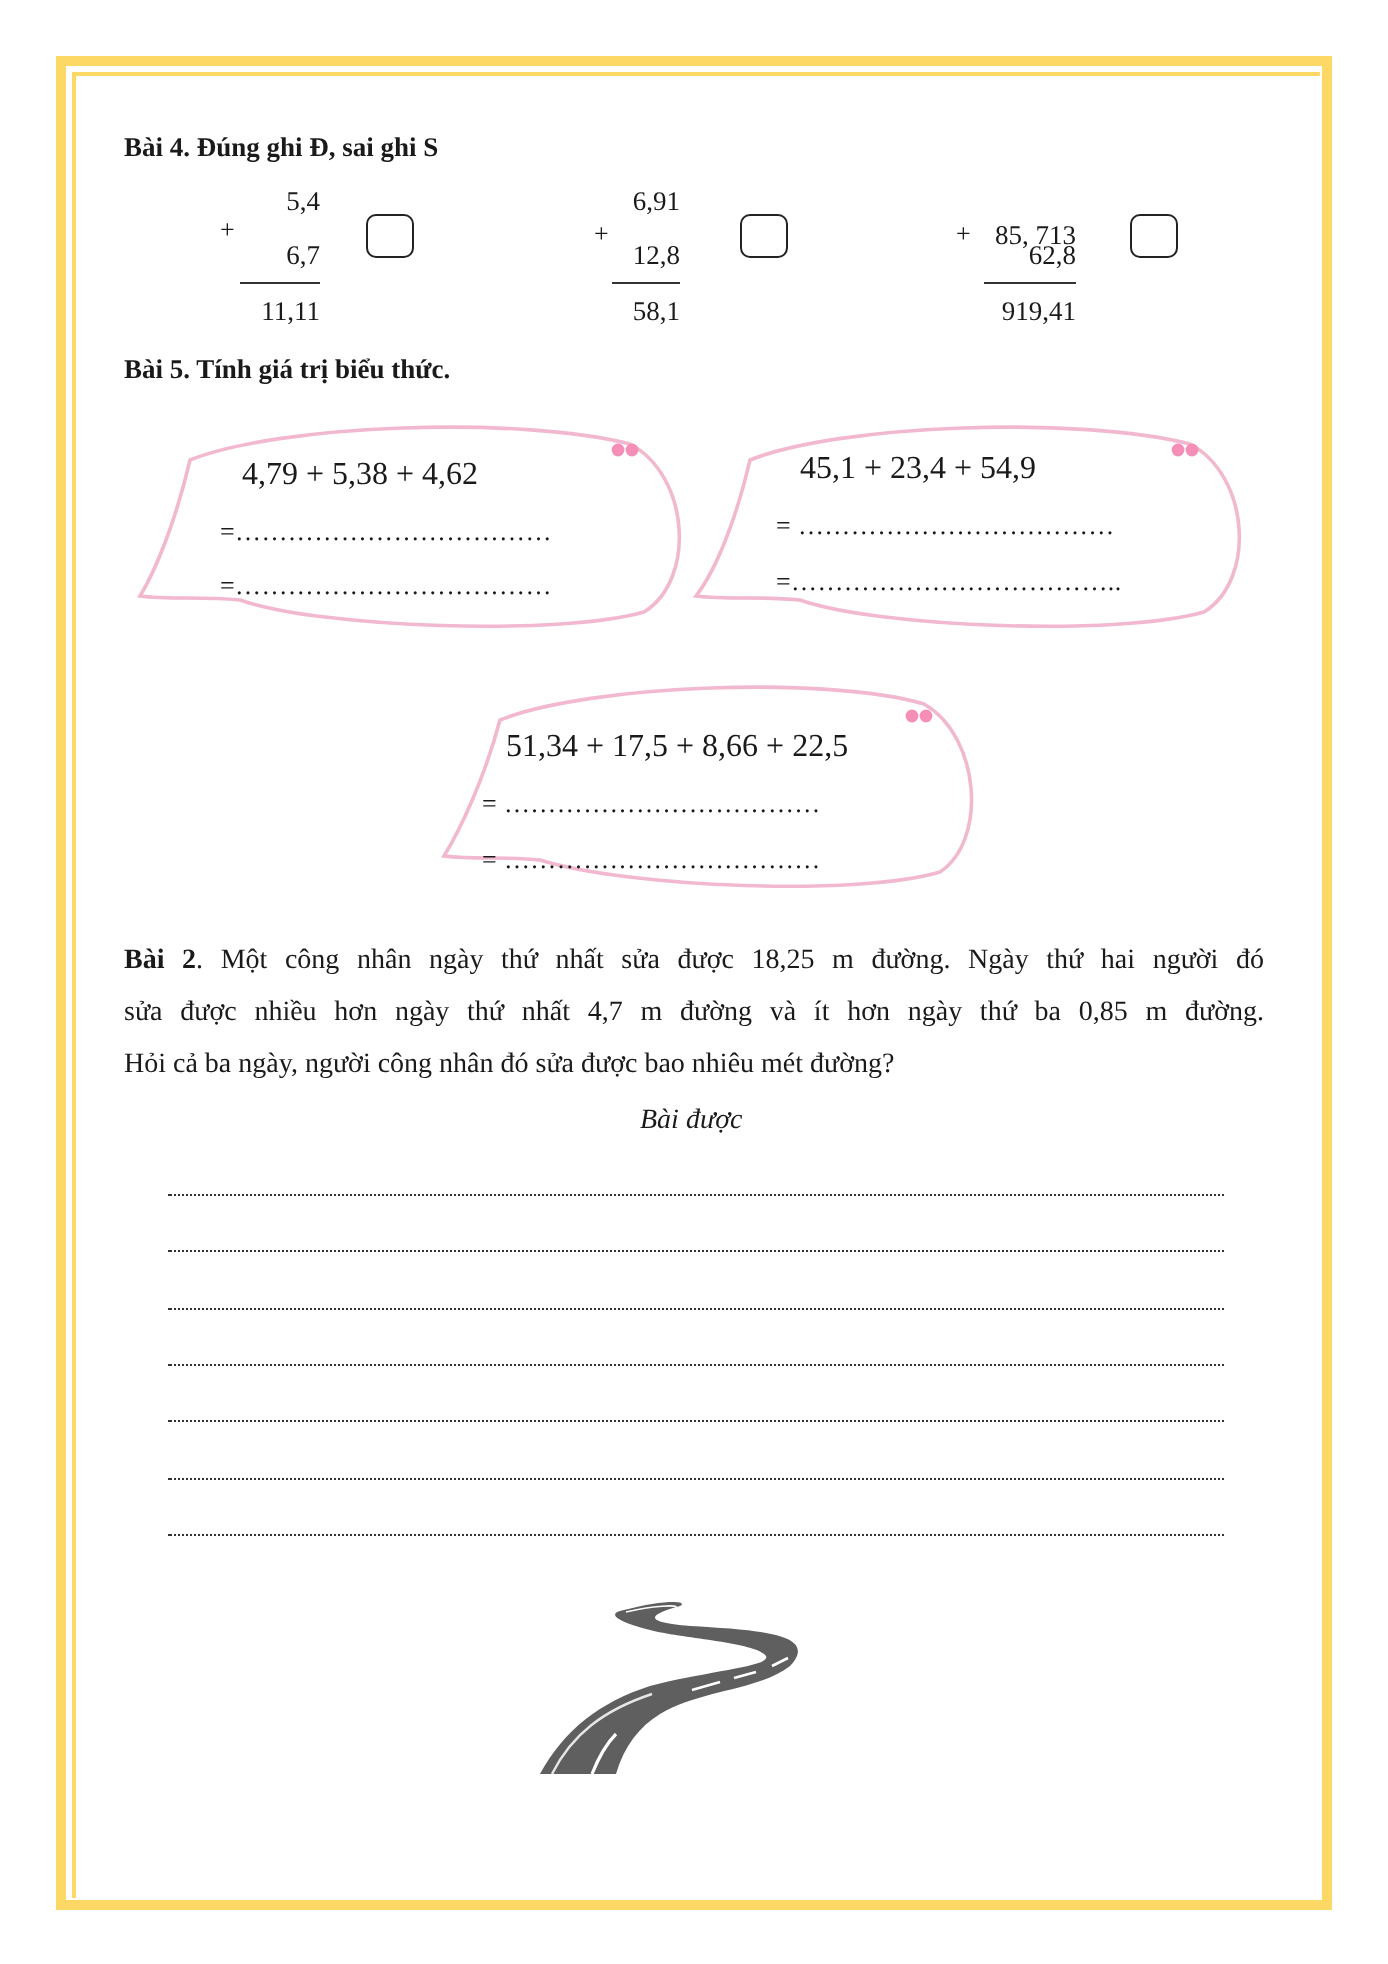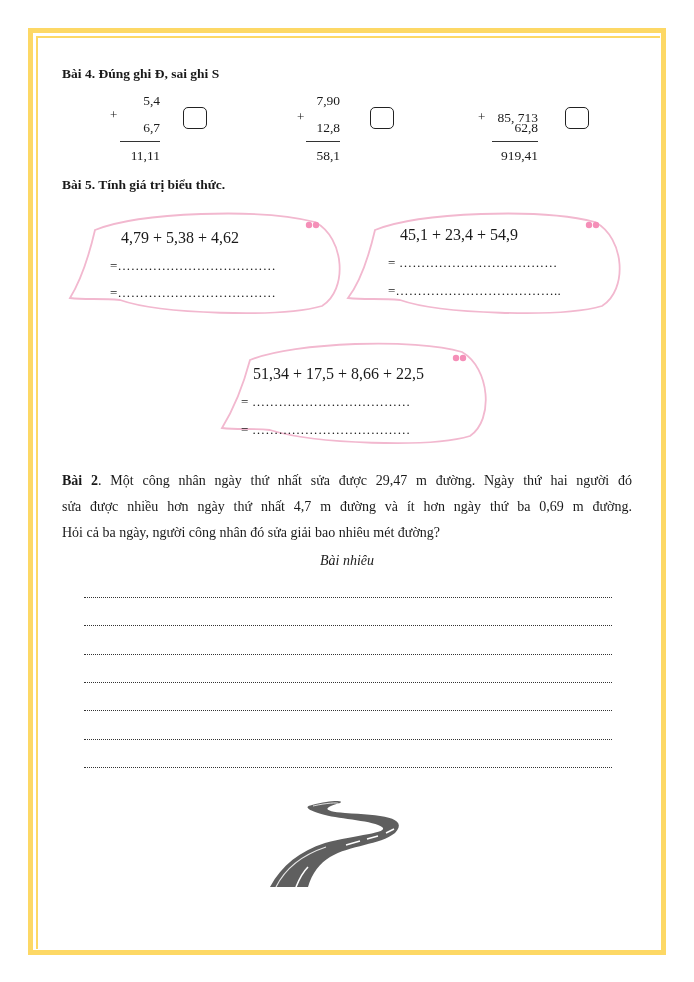--- a/index.html
+++ b/index.html
@@ -35,21 +35,21 @@
   <span class="plus" style="left:110px; top:107px;">+</span>
   <div class="abs num" style="left:118px; top:93px; width:42px;">5,4</div>
   <div class="abs num" style="left:118px; top:120px; width:42px;">6,7</div>
   <div class="rule" style="left:120px; top:141px; width:40px;"></div>
   <div class="abs num" style="left:110px; top:148px; width:50px;">11,11</div>
   <div class="box" style="left:183px; top:107px;"></div>
 </div>
 
 <div>
   <span class="plus" style="left:297px; top:109px;">+</span>
-  <div class="abs num" style="left:300px; top:93px; width:40px;">7,90</div>
+  <div class="abs num" style="left:300px; top:93px; width:40px;">6,91</div>
   <div class="abs num" style="left:300px; top:120px; width:40px;">12,8</div>
   <div class="rule" style="left:306px; top:141px; width:34px;"></div>
   <div class="abs num" style="left:300px; top:148px; width:40px;">58,1</div>
   <div class="box" style="left:370px; top:107px;"></div>
 </div>
 
 <div>
   <span class="plus" style="left:478px; top:109px;">+</span>
   <div class="abs num" style="left:486px; top:93px; width:52px;margin-top:17px;">85, 713</div>
   <div class="abs num" style="left:486px; top:120px; width:52px;">62,8</div>
@@ -91,26 +91,26 @@
   <div class="dots" style="left:388px; top:283px;">=………………………………..</div>
 </div>
 
 <div>
   <div class="expr" style="left:253px; top:365px;">51,34 + 17,5 + 8,66 + 22,5</div>
   <div class="dots" style="left:241px; top:394px;">= ………………………………</div>
   <div class="dots" style="left:241px; top:422px;">= ………………………………</div>
 </div>
 
 <div class="para" style="top:468px;">
-  <span class="para-line"><b>Bài 2</b><span>. Một công nhân ngày thứ nhất sửa được 29,47 m đường. Ngày thứ hai người đó</span></span>
-  <span class="para-line">sửa được nhiều hơn ngày thứ nhất 4,7 m đường và ít hơn ngày thứ ba 0,69 m đường.</span>
-  <span class="para-line" style="text-align-last:left;">Hỏi cả ba ngày, người công nhân đó sửa giải bao nhiêu mét đường?</span>
+  <span class="para-line"><b>Bài 2</b><span>. Một công nhân ngày thứ nhất sửa được 18,25 m đường. Ngày thứ hai người đó</span></span>
+  <span class="para-line">sửa được nhiều hơn ngày thứ nhất 4,7 m đường và ít hơn ngày thứ ba 0,85 m đường.</span>
+  <span class="para-line" style="text-align-last:left;">Hỏi cả ba ngày, người công nhân đó sửa được bao nhiêu mét đường?</span>
 </div>
 
-<div class="center-italic" style="left:320px; top:553px;">Bài nhiêu</div>
+<div class="center-italic" style="left:320px; top:553px;">Bài được</div>
 
 <div>
   <div class="answer-line" style="top:594px;"></div>
   <div class="answer-line" style="top:622px;"></div>
   <div class="answer-line" style="top:651px;"></div>
   <div class="answer-line" style="top:679px;"></div>
   <div class="answer-line" style="top:707px;"></div>
   <div class="answer-line" style="top:736px;"></div>
   <div class="answer-line" style="top:764px;"></div>
 </div>

